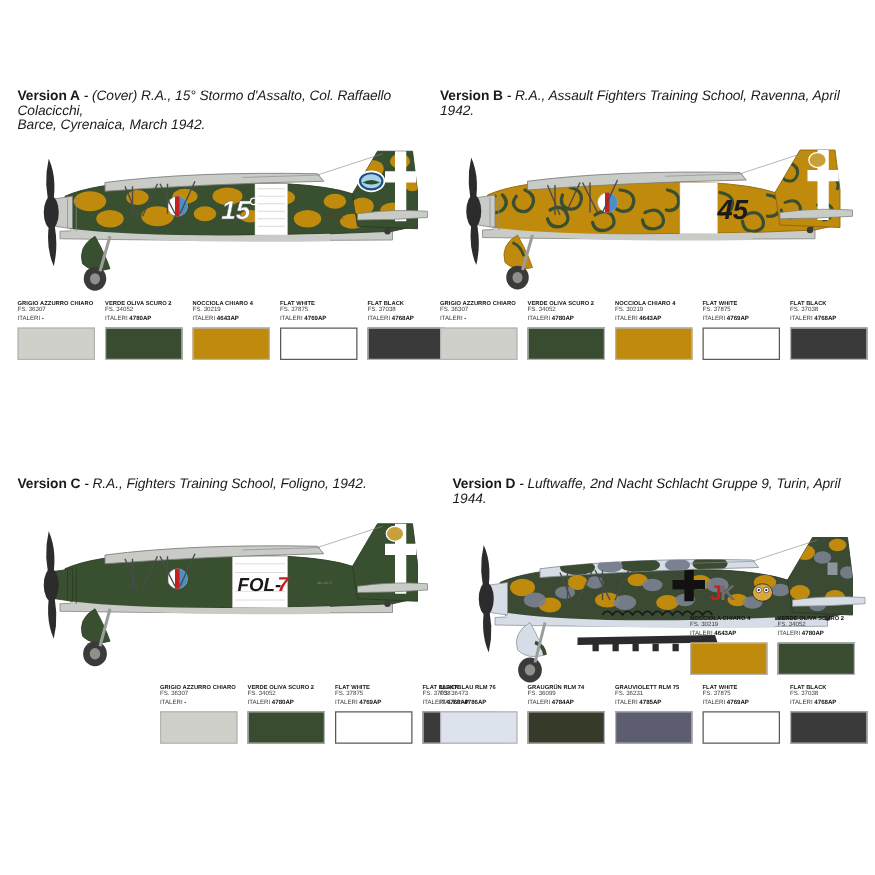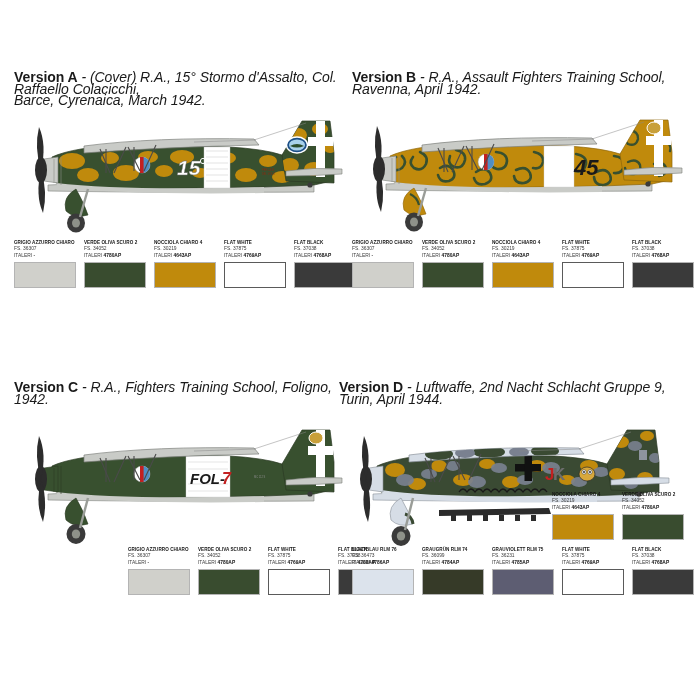--- a/index.html
+++ b/index.html
@@ -10,24 +10,24 @@
     font-family: "Liberation Sans", sans-serif;
     overflow: hidden;
   }
   .page { position: relative; width: 700px; height: 700px; background:#fff; }
 
   
   .panel { position: absolute; }
   #panel-a { left: 14px;  top: 72px;  width: 330px; }
   #panel-b { left: 352px; top: 72px;  width: 334px; }
   #panel-c { left: 14px;  top: 382px; width: 330px; }
-  #panel-d { left: 339px; top: 382px; width: 334px; }
+  #panel-d { left: 362px; top: 382px; width: 334px; }
 
   .vcaption {
-    font-size: 14px;
+    font-size: 11px;
     line-height: 11.5px;
     color: #1a1a1a;
     font-style: italic;
     letter-spacing: -0.05px;
   }
   .vcaption .vlabel {
     font-weight: bold;
     font-style: normal;
   }
 

